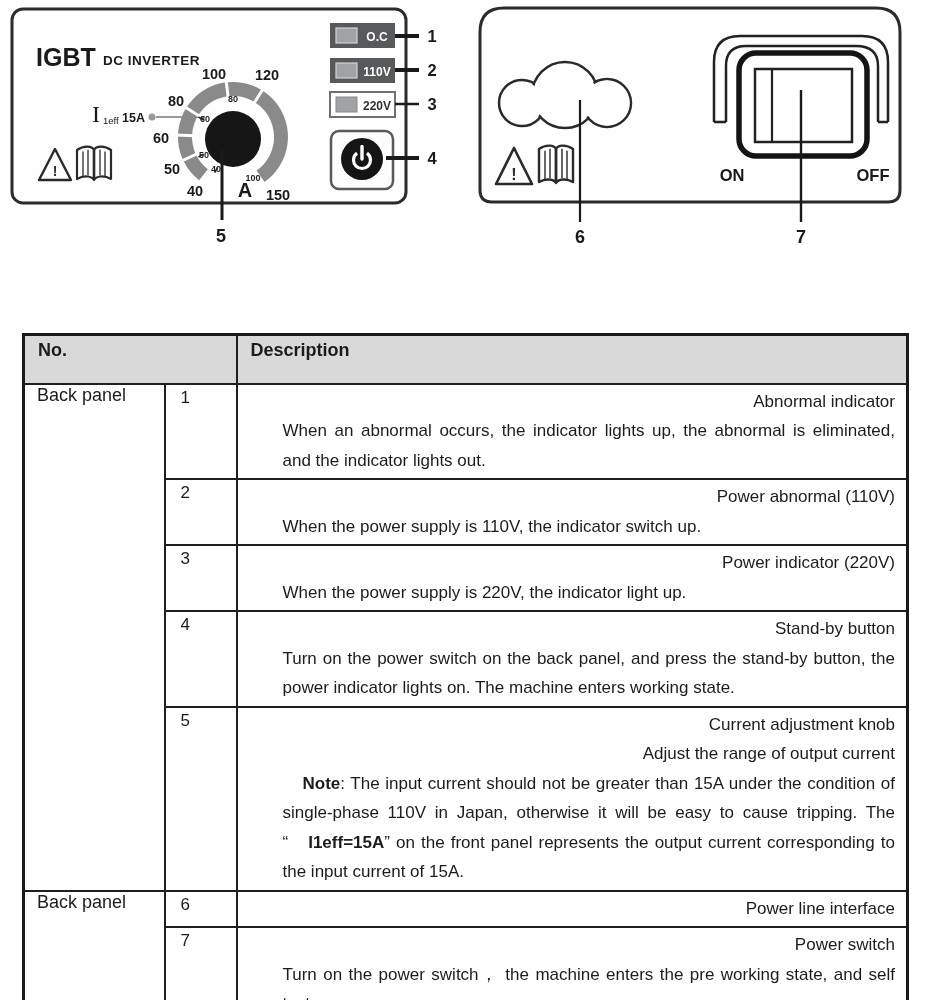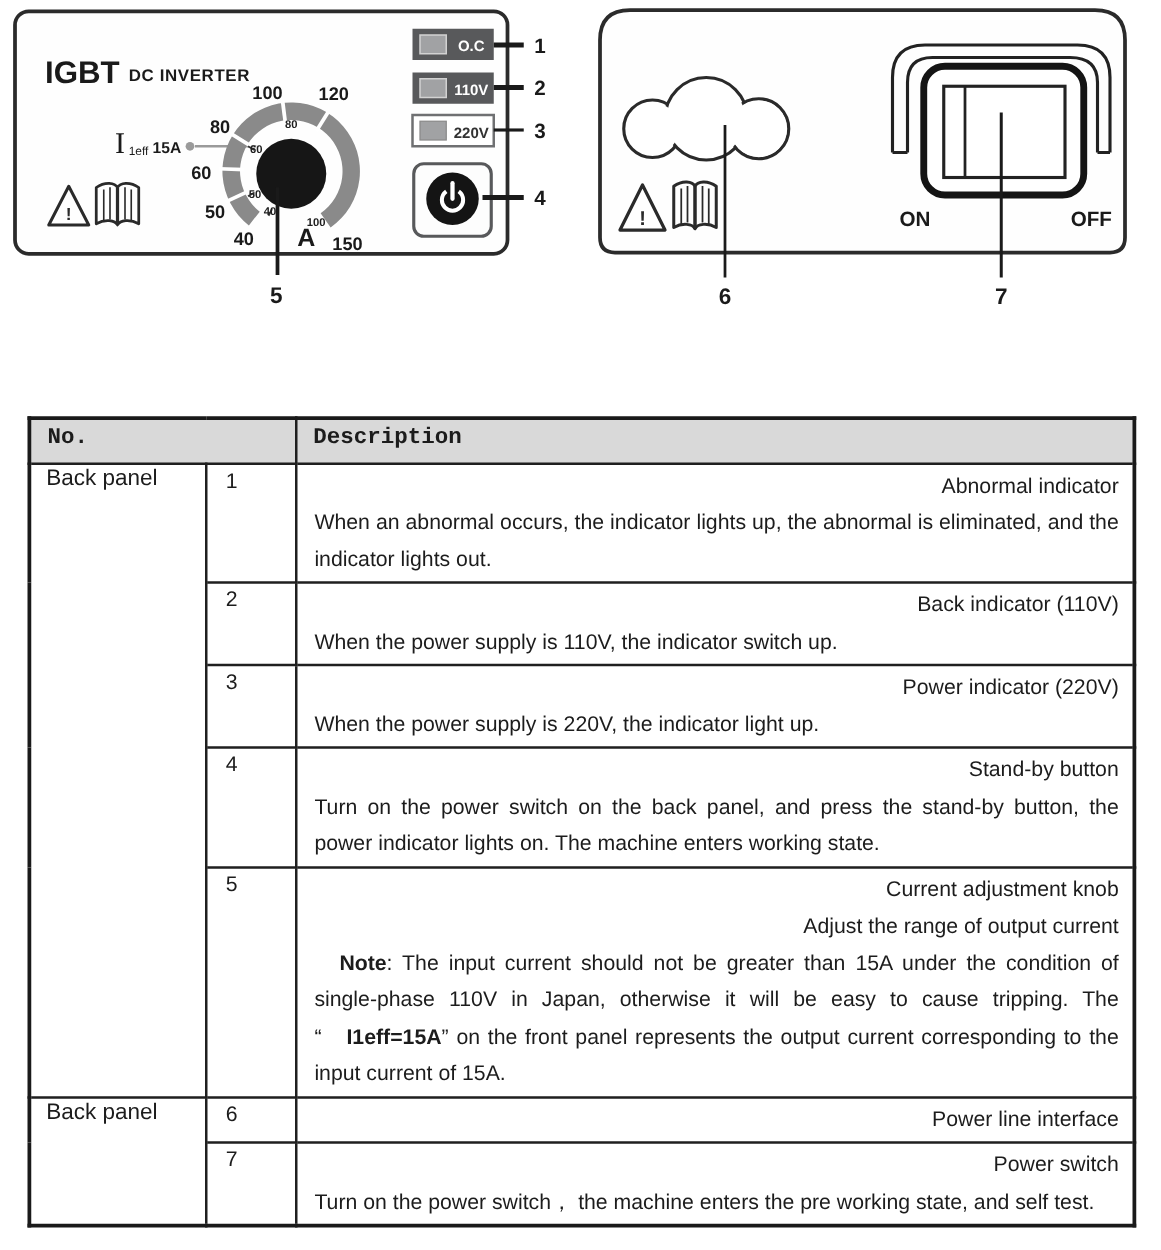--- a/index.html
+++ b/index.html
@@ -6,29 +6,29 @@
   html,body { width:929px; height:1000px; background:#ffffff; font-family:"Liberation Sans", sans-serif; color:#1c1c1c; }
   #page { position:relative; width:929px; height:1000px; background:#fff; overflow:hidden; }
   .panelsvg { position:absolute; top:0; }
   #front-svg { left:0; width:460px; height:250px; }
   #back-svg  { left:460px; width:469px; height:250px; }
 
   
   #desc-table { position:absolute; left:22px; top:333px; width:884px; border-collapse:collapse; table-layout:fixed; }
   #desc-table th, #desc-table td { border:2px solid #1f1f1f; vertical-align:top; }
   #desc-table { border:3px solid #1a1a1a; }
-  #desc-table th { background:#d9d9d9; text-align:left; font-size:18px; font-weight:bold; padding:4px 8px 4px 13px; height:36px;font-family:Liberation Mono, monospace; }
+  #desc-table th { background:#d9d9d9; text-align:left; font-size:18px; font-weight:bold; padding:4px 8px 4px 13px; height:49px; }
   col.c-group { width:141px; }
   col.c-num   { width:72px; }
   col.c-desc  { width:671px; }
   td.group { vertical-align:middle; font-size:18px; padding-left:12px; }
   td.num   { font-size:17px; padding:3px 0 0 15px; }
   td.desc  { font-size:17px; padding:2px 11px 3px 14px; }
   td.desc .ln   { line-height:29.5px; text-align:right; }
-  td.desc .just { line-height:29.5px; text-align:justify; }
+  td.desc .just { line-height:29.5px; text-align:justify;margin-left:31px; }
   td.desc b { font-weight:bold;padding-left:20px; }
 </style>
 </head>
 <body>
 
 <div id="page">
 
   <svg id="front-svg" class="panelsvg" viewBox="0 0 460 250">
     <rect x="12" y="9" width="394" height="194" rx="11" fill="#fefefe" stroke="#2b2b2b" stroke-width="3"></rect>
 
@@ -198,21 +198,21 @@
         <td class="group" rowspan="5">Back panel</td>
         <td class="num">1</td>
         <td class="desc">
           <div class="ln">Abnormal indicator</div>
           <div class="just">When an abnormal occurs, the indicator lights up, the abnormal is eliminated, and the indicator lights out.</div>
         </td>
       </tr>
       <tr>
         <td class="num">2</td>
         <td class="desc">
-          <div class="ln">Back indicator (110V)</div>
+          <div class="ln">Power abnormal (110V)</div>
           <div class="just">When the power supply is 110V, the indicator switch up.</div>
         </td>
       </tr>
       <tr>
         <td class="num">3</td>
         <td class="desc">
           <div class="ln">Power indicator (220V)</div>
           <div class="just">When the power supply is 220V, the indicator light up.</div>
         </td>
       </tr>

